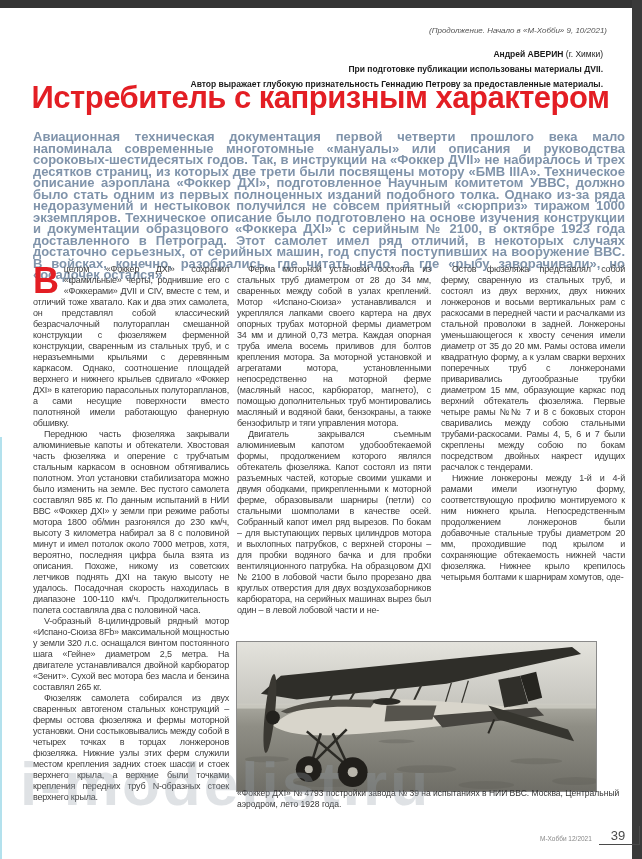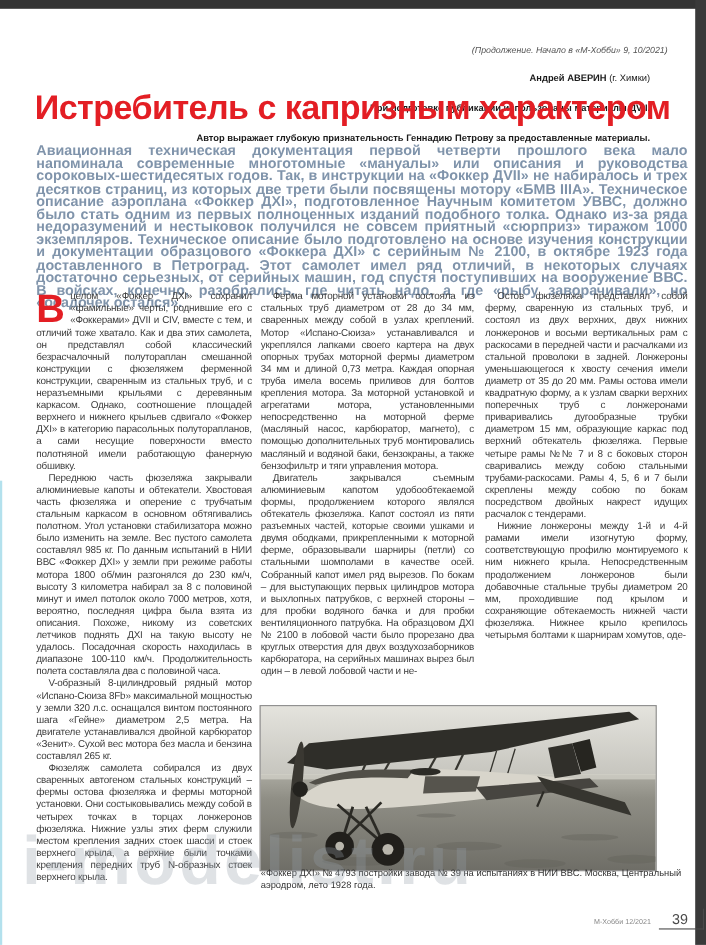--- a/index.html
+++ b/index.html
@@ -3,23 +3,23 @@
 <meta charset="utf-8">
 <style>
   html,body{margin:0;padding:0;}
   body{
     width:642px;height:859px;position:relative;background:#ffffff;
     font-family:"Liberation Sans", sans-serif;overflow:hidden;
   }
   .top-band{position:absolute;top:0;left:0;width:642px;height:8px;background:#343434;}
   .right-band{position:absolute;top:0;right:0;width:10px;height:859px;background:#3a3a3a;}
 
-  .header{position:absolute;left:33px;top:41px;width:574px;text-align:right;}
+  .header{position:absolute;left:33px;top:26px;width:574px;text-align:right;}
   .note{font-style:italic;font-size:8px;color:#555;margin:0 0 14px 0;}
-  .byline{font-weight:bold;font-size:8.5px;line-height:11px;color:#1b1b1b;margin:16px;}
+  .byline{font-weight:bold;font-size:8.5px;line-height:11px;color:#1b1b1b;margin:4px;}
   .byline .city{font-weight:normal;}
 
   .title{position:absolute;top:80px;left:0;width:641px;margin:0;text-align:center;
     font-size:31px;font-weight:bold;letter-spacing:-0.5px;color:#e31e24;}
 
   .lead{position:absolute;top:131px;left:33px;width:592px;margin:0;
     font-weight:bold;font-size:13px;line-height:11.5px;text-align:justify;color:#8094ab;}
 
   .col{position:absolute;top:264px;font-size:9px;line-height:11px;letter-spacing:-0.2px;
     text-align:justify;color:#3d3d3d;}

